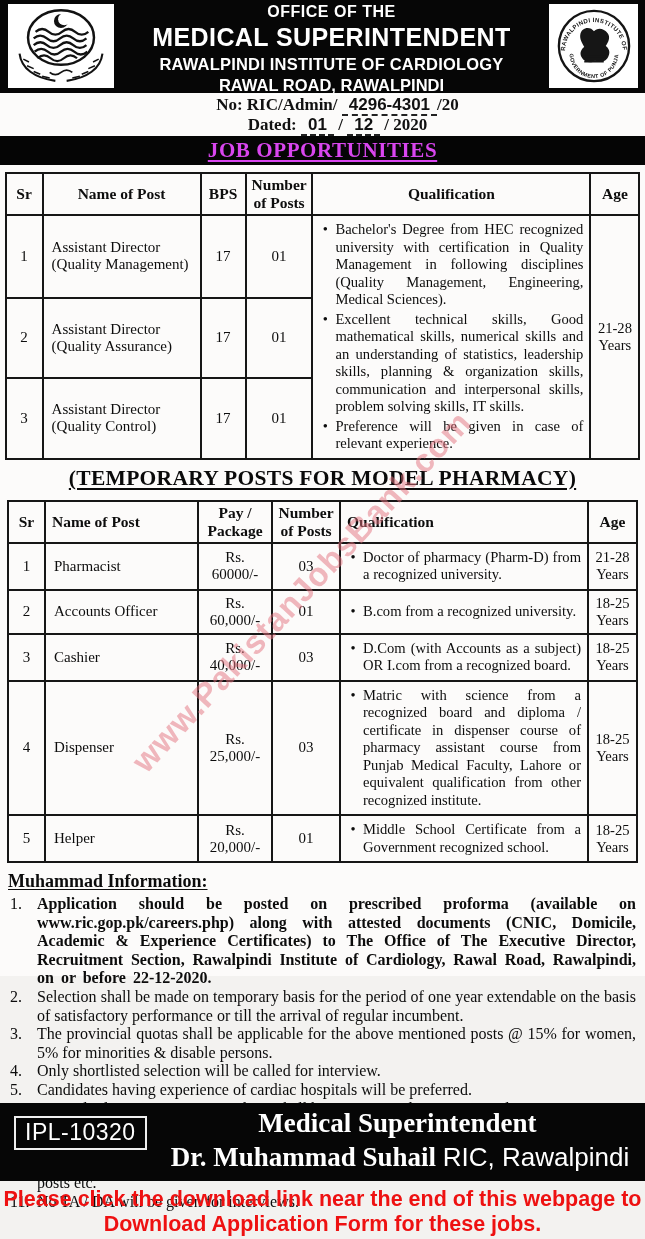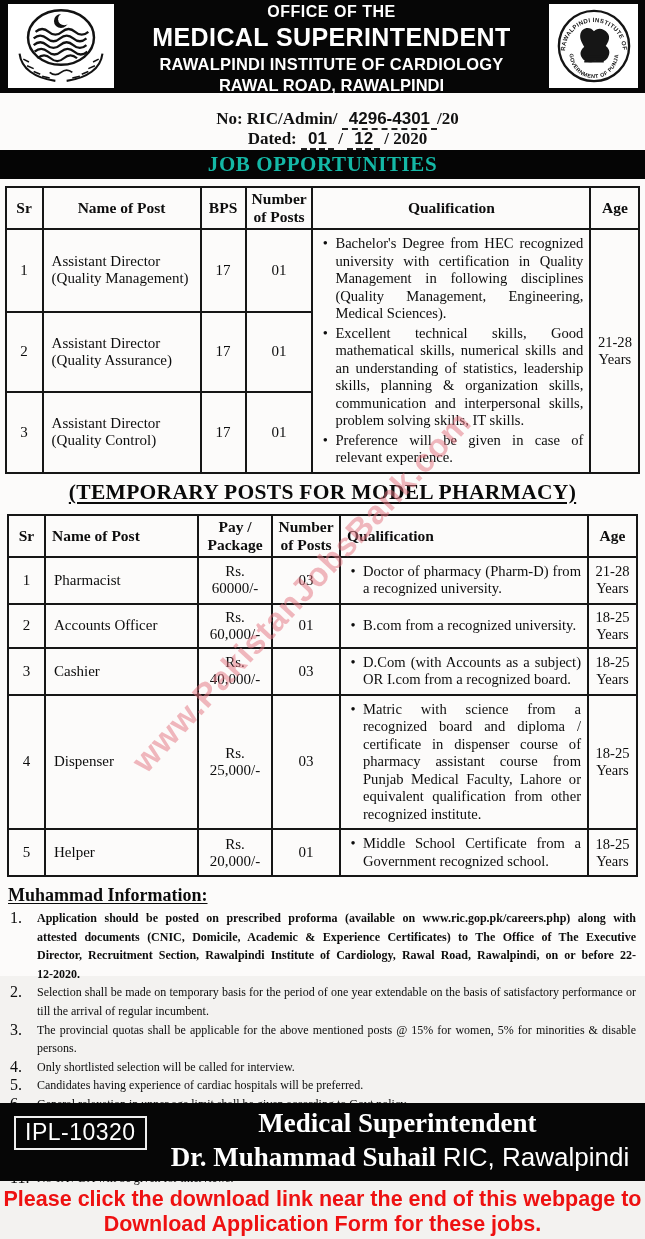--- a/index.html
+++ b/index.html
@@ -10,27 +10,27 @@
   .masthead{display:flex;background:#060606;height:93px;align-items:stretch;}
   .logo-box{background:#fff;margin:4px 0 5px 8px;width:106px;display:flex;align-items:center;justify-content:center;}
   .logo-box.right{width:89px;margin:4px 7px 5px 0;}
   .m-center{flex:1;color:#fff;text-align:center;padding-top:3px;line-height:1;}
   .m-l1{font:700 16px "Liberation Sans",sans-serif;letter-spacing:.5px;}
   .m-l2{font:700 25px "Liberation Sans",sans-serif;letter-spacing:.4px;margin-top:2px;}
   .m-l3{font:700 16.5px "Liberation Sans",sans-serif;margin-top:3px;letter-spacing:.2px;}
   .m-l4{font:700 16.5px "Liberation Sans",sans-serif;margin-top:2px;text-decoration:underline;text-underline-offset:3px;}
 
   
-  .refblock{height:41px;text-align:center;padding-top:16px;padding-left:30px;}
+  .refblock{height:41px;text-align:center;padding-top:2px;padding-left:30px;}
   .refline{font:700 17px "Liberation Serif",serif;line-height:20px;color:#111;}
   .fill{font:700 17px "Liberation Sans",sans-serif;border-bottom:2px dashed #222;padding:0 7px;}
 
   
   .jobbar{background:#050505;height:29px;display:flex;align-items:center;justify-content:center;}
-  .jobbar span{color:#14b8a6;font:700 21px "Liberation Serif",serif;letter-spacing:.6px;text-underline-offset:3px;}
+  .jobbar span{color:#d946ef;font:700 21px "Liberation Serif",serif;letter-spacing:.6px;text-decoration:underline;text-underline-offset:3px;}
 
   
   table{border-collapse:collapse;table-layout:fixed;margin:0 auto;background:transparent;}
   td,th{border:2px solid #161616;padding:2px 5px;color:#0d0d0d;overflow:hidden;}
   th{font:700 15.5px "Liberation Serif",serif;text-align:center;}
   .t-center{text-align:center;font-size:15px;}
   .post-cell{font-size:15px;padding-left:8px;}
   .qual-cell{vertical-align:middle;padding:3px 6px 3px 4px;border-radius:8px;}
   .bullet{display:flex;font-size:14.6px;line-height:17.5px;text-align:justify;margin:2px 0;}
   .bullet::before{content:"\2022";flex:none;width:16px;text-align:center;margin-right:2px;}
@@ -40,21 +40,21 @@
   #table2 th.left{text-align:left;padding-left:6px;}
 
   
   .sec2{margin-top:6px;text-align:center;font:700 21.5px "Liberation Serif",serif;letter-spacing:.3px;text-decoration:underline;text-underline-offset:3px;color:#0a0a0a;height:28px;}
 
   
   .gi{margin:8px 9px 0 8px;color:#0c0c0c;}
   .gi-title{font:700 18px "Liberation Serif",serif;text-decoration:underline;text-underline-offset:2px;margin-bottom:3px;}
   .gi-item{display:flex;}
   .gi-num{flex:none;width:27px;font-size:16px;line-height:18.6px;padding-left:2px;}
-  .gi-txt{flex:1;font-size:12px;line-height:18.6px;text-align:justify;}
+  .gi-txt{flex:1;font-size:16px;line-height:18.6px;text-align:justify;}
   .gi-item.bold .gi-txt{font-weight:700;word-spacing:3px;}
 
   
   .footer{position:absolute;top:1103px;left:0;width:645px;height:78px;background:#060606;color:#fff;}
   .ipl{position:absolute;left:14px;top:13px;border:2px solid #efefef;padding:1px 9px 2px;font:23px "Liberation Sans",sans-serif;letter-spacing:.5px;}
   .sig1{text-align:center;padding-left:150px;margin-top:5px;font:700 27px "Liberation Serif",serif;}
   .sig2{text-align:center;padding-left:155px;margin-top:3px;font:700 27px "Liberation Serif",serif;}
   .sig2 .org{font:26px "Liberation Sans",sans-serif;font-weight:400;}
 
   

